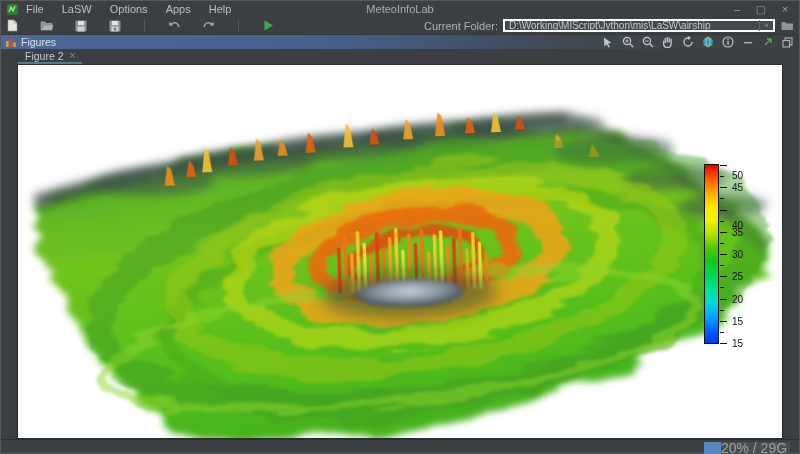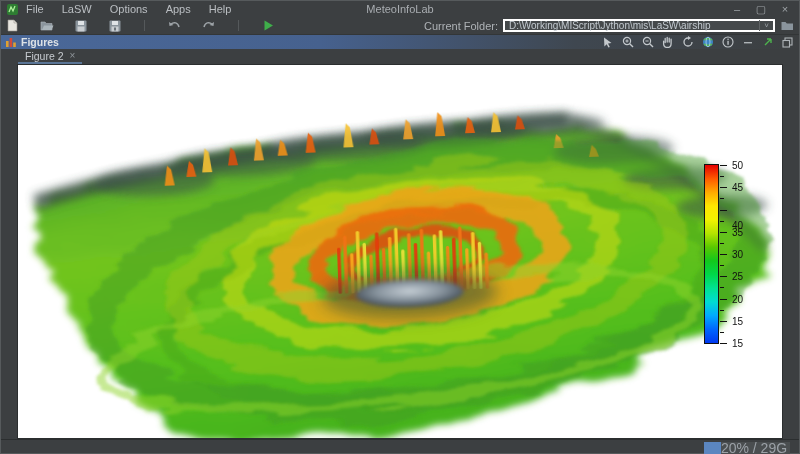--- a/index.html
+++ b/index.html
@@ -23,21 +23,21 @@
   .folder-zone { margin-left:auto; display:flex; align-items:center; gap:5px; }
   .folder-label { color:#aeb2b6; }
   .folder-field { width:272px; height:13px; background:#45494b; border:2px solid #ffffff; display:flex; align-items:center; font-size:10px; color:#c3cad0; }
   .folder-value { flex:1; padding:0 4px; white-space:nowrap; overflow:hidden; }
   .folder-chevron { width:14px; border-left:1px solid #5e6264; color:#9aa0a4; text-align:center; font-size:8px; line-height:11px; }
 
   
   .panel-header { height:15px; display:flex; align-items:center; padding:0 5px; font-size:10.5px; flex:0 0 auto;
     background:linear-gradient(to right,#4a6899 0%,#46618e 40%,#3f4750 72%,#3c3f41 100%);
     border-top:1px solid #333637; }
-  .panel-title { color:#dde2e6; margin-left:4px;font-weight:bold; }
+  .panel-title { color:#dde2e6; margin-left:4px; }
   .panel-tools { margin-left:auto; display:flex; align-items:center; gap:7px; }
   .ptool { width:13px; height:13px; display:inline-flex; align-items:center; justify-content:center; }
 
   
   .tabbar { height:15px; display:flex; align-items:flex-end; background:#3c3f41; padding-left:17px; flex:0 0 auto; }
   .tab { height:15px; display:flex; align-items:center; gap:6px; padding:0 7px; font-size:10.5px; color:#c7cbd0; border-bottom:2px solid #5a7596; }
   .tab-close { color:#8f959a; font-size:10px; }
 
   
   .canvas { position:relative; height:375px; margin:0 16px; background:#ffffff; border:1px solid #2b2e2f; overflow:hidden; flex:0 0 auto; }
@@ -342,21 +342,21 @@
 
         <ellipse cx="391" cy="229" rx="88" ry="24" fill="#23443a" opacity="0.5" filter="url(#fB8)"></ellipse>
         <ellipse cx="391" cy="228" rx="54" ry="14" fill="url(#gEye)" filter="url(#fB2)"></ellipse>
       </g>
     </svg>
 
     <div class="colorbar">
       <div class="cb-bar" id="cb-bar" style="background: linear-gradient(rgb(228, 0, 0), rgb(255, 90, 0), rgb(255, 170, 0), rgb(255, 230, 0), rgb(242, 242, 0), rgb(180, 228, 0), rgb(90, 200, 0), rgb(18, 200, 28), rgb(0, 216, 74), rgb(0, 226, 146), rgb(0, 220, 210), rgb(0, 170, 255), rgb(0, 102, 255), rgb(0, 56, 240));"></div>
       <div id="cb-ticks">
           <div class="cb-tick major" style="top: 1px;"></div>
-          <div class="cb-label" style="top: 1px; text-align: right;">50</div>
+          <div class="cb-label" style="top: 11px; text-align: right;">50</div>
           <div class="cb-tick minor" style="top: 12.125px;"></div>
           <div class="cb-tick major" style="top: 23.25px;"></div>
           <div class="cb-label" style="top: 23.25px;">45</div>
           <div class="cb-tick minor" style="top: 34.375px;"></div>
           <div class="cb-tick major" style="top: 45.5px;"></div>
           <div class="cb-label" style="top: 61px;">40</div>
           <div class="cb-tick minor" style="top: 56.625px;"></div>
           <div class="cb-tick major" style="top: 67.75px;"></div>
           <div class="cb-label" style="top: 67.75px;">35</div>
           <div class="cb-tick minor" style="top: 78.875px;"></div>

